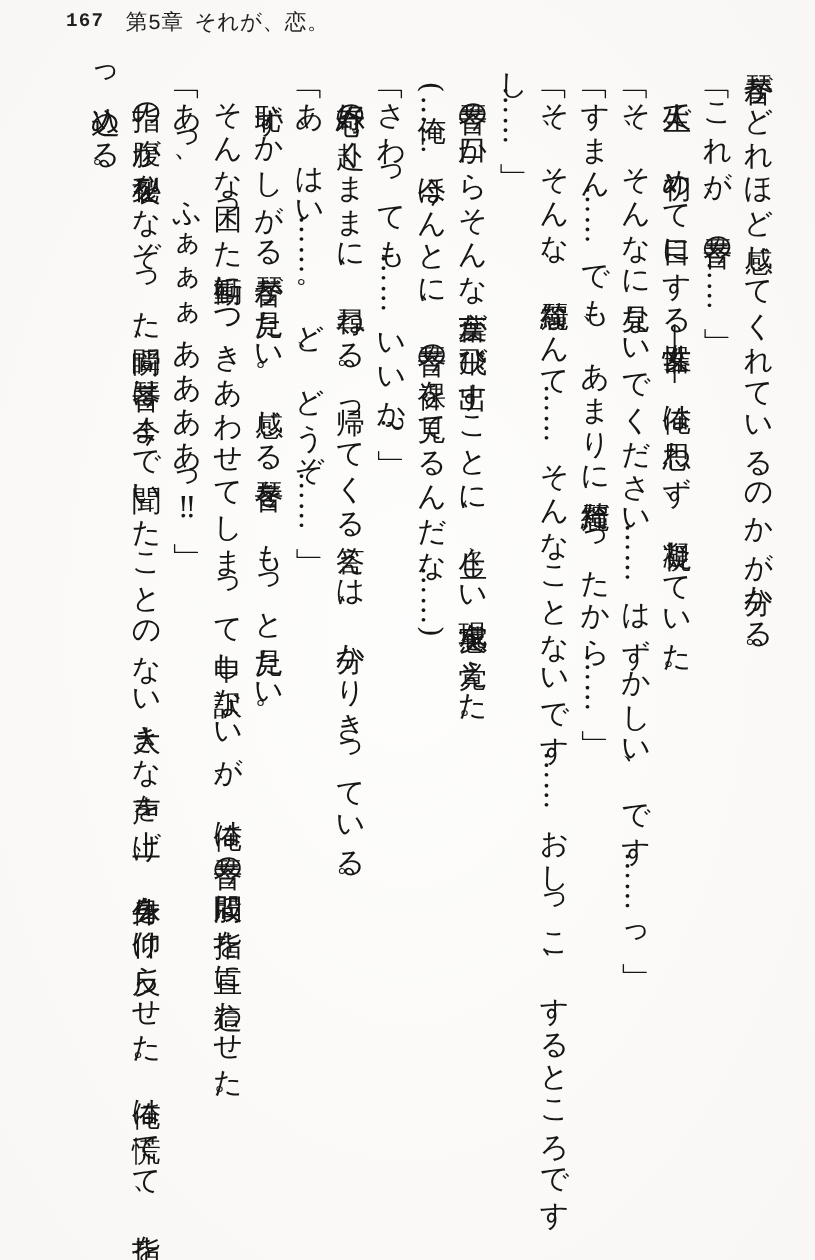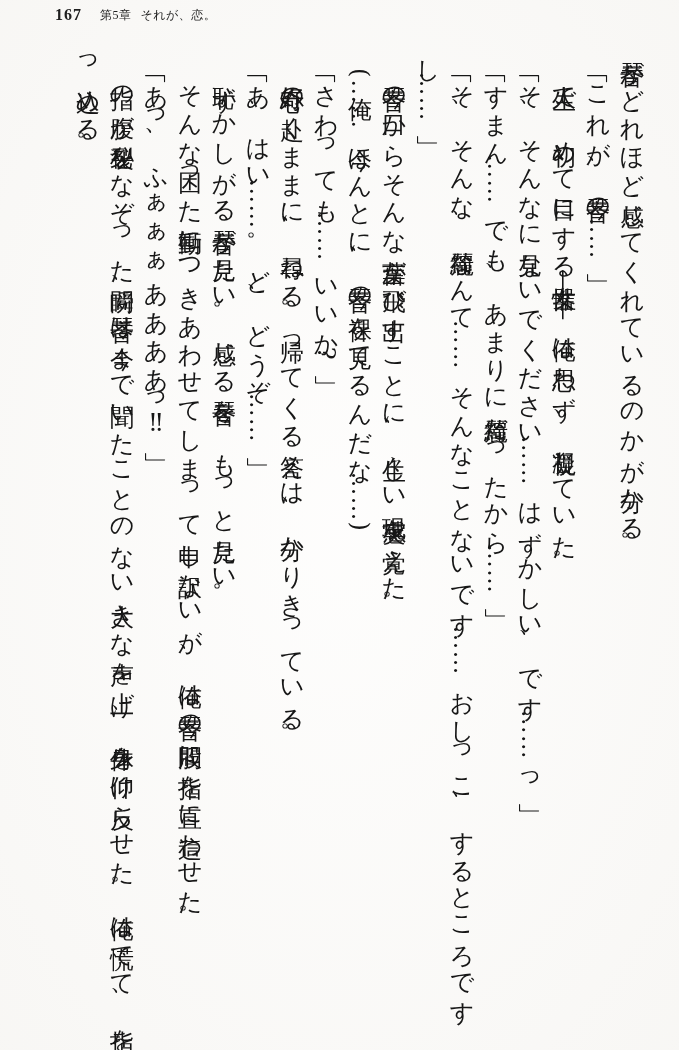--- a/index.html
+++ b/index.html
@@ -21,32 +21,32 @@
       radial-gradient(ellipse at 50% 50%, rgba(255,255,255,0.6), rgba(240,239,236,0.35)),
       #fcfbf9;
   }
   
   .header {
     position: absolute;
     top: 6px;
     left: 55px;
     display: flex;
     align-items: center;
-    font-family: Liberation Serif, serif;
+    font-family: Liberation Mono, monospace;
     color: #1f1f1f;
     white-space: nowrap;
   }
   .page-number {
     font-size: 16px;
     font-weight: bold;
     letter-spacing: 1px;
   }
   .chapter {
     margin-left: 18px;
-    font-size: 12px;
+    font-size: 18px;
     letter-spacing: 0.5px;
     display: flex;
   }
   .chapter-title {
     margin-left: 9px;
   }
   
   .body-text {
     position: absolute;
     top: 43px;

